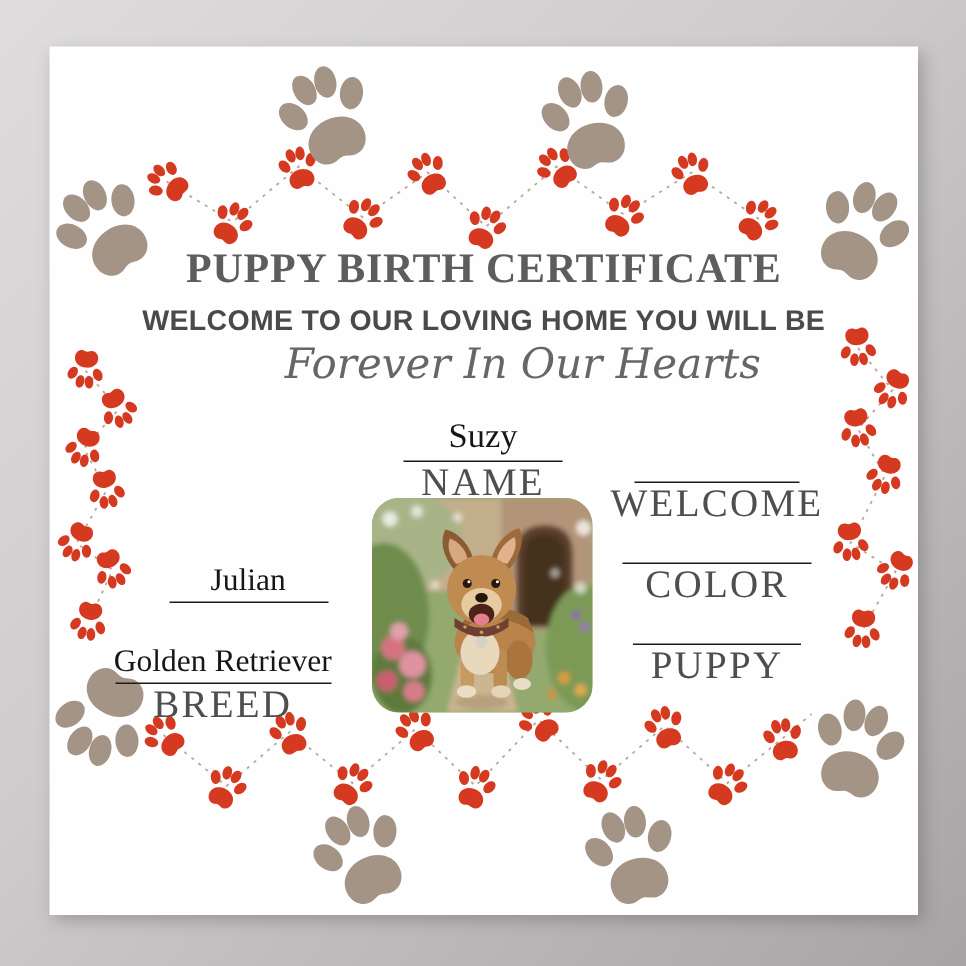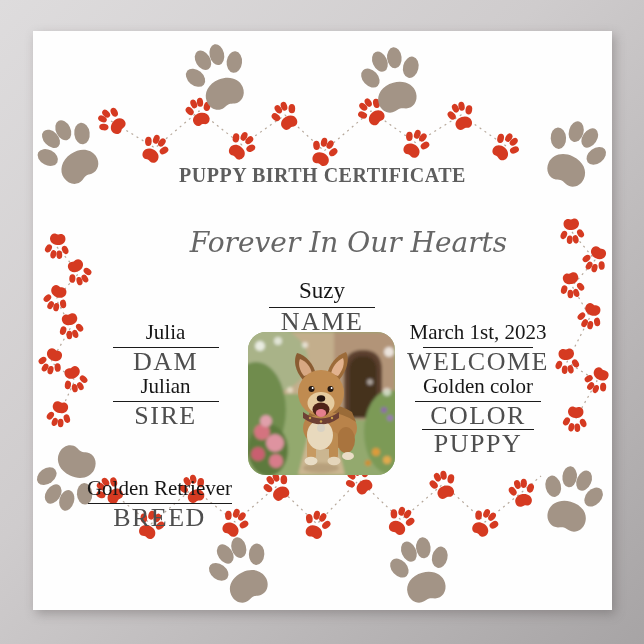--- a/index.html
+++ b/index.html
@@ -4,39 +4,39 @@
 <style>
   html,body{margin:0;padding:0;}
   body{width:644px;height:644px;overflow:hidden;font-family:"Liberation Serif",serif;}
   .stage{position:relative;width:644px;height:644px;
     background:linear-gradient(135deg,#dedcdd 0%,#cfcccd 42%,#bcb9ba 70%,#a7a4a5 100%);}
   .poster{position:absolute;left:33px;top:31px;width:579px;height:579px;background:#fefefe;
     box-shadow:3px 4px 10px rgba(80,75,75,.35);}
   .deco{position:absolute;left:0;top:0;width:579px;height:579px;pointer-events:none;}
 
   .titleline{position:absolute;left:0;width:100%;text-align:center;}
-  .title{top:133px;font-family:"Liberation Serif",serif;font-weight:bold;font-size:20px;
+  .title{top:133px;font-family:"Liberation Serif",serif;font-weight:bold;font-size:28px;
     color:#5d5d5d;letter-spacing:0.5px;}
   .subtitle{top:173px;font-family:"Liberation Sans",sans-serif;font-weight:bold;font-size:19px;
     color:#4a4a4a;letter-spacing:0.2px;}
   .tagline{top:195px;font-family:"DejaVu Serif",cursive;font-style:italic;font-size:28px;
     color:#666666;padding-left:26px;}
 
   .field{position:absolute;text-align:center;}
   .field .value{font-family:"Liberation Serif",serif;font-size:21px;line-height:26px;color:#161616;}
   .field .rule{height:0;border-top:1.7px solid #1b1b1b;margin:2px auto 1px auto;}
   .field .label{font-family:"Liberation Serif",serif;font-size:26px;line-height:25px;
     color:#4e4e4e;letter-spacing:1.5px;}
 
   .f-name{left:209px;top:245px;width:160px;}
   .f-name .value{font-size:23px;line-height:29px;}
   .f-name .rule{width:106px;}
   .f-dam{left:25px;top:288px;width:215px;}   .f-dam .rule{width:106px;}
   .f-sire{left:25px;top:342px;width:215px;}  .f-sire .rule{width:106px;}
-  .f-breed{left:19px;top:396px;width:215px;margin-top:48px;} .f-breed .rule{width:144px;}
+  .f-breed{left:8px;top:396px;width:215px;} .f-breed .rule{width:144px;}
   .f-birthday{left:337px;top:288px;width:216px;} .f-birthday .rule{width:110px;}
   .f-color{left:337px;top:342px;width:216px;}    .f-color .rule{width:126px;}
   .f-gender{left:337px;top:396px;width:216px;}   .f-gender .rule{width:112px;}
 
   .photo{position:absolute;left:215px;top:301px;width:147px;height:143px;border-radius:18px;
     overflow:hidden;background:#8fa86b;}
   .photo svg{display:block;}
 </style>
 </head>
 <body>
@@ -115,51 +115,44 @@
         <use href="#paw" transform="translate(359 47) rotate(-15) scale(2.2)"></use>
         <use href="#paw" transform="translate(542 121) rotate(25) scale(2.2)"></use>
         <use href="#paw" transform="translate(35 449) rotate(205) scale(2.2)"></use>
         <use href="#paw" transform="translate(207 537) rotate(-25) scale(2.2)"></use>
         <use href="#paw" transform="translate(388 537) rotate(-15) scale(2.2)"></use>
         <use href="#paw" transform="translate(539 466) rotate(15) scale(2.2)"></use>
       </g>
     </svg>
 
     <div class="titleline title">PUPPY BIRTH CERTIFICATE</div>
+    <div class="titleline subtitle">WELCOME TO OUR LOVING HOME YOU WILL BE</div>
     <div class="titleline tagline">Forever In Our Hearts</div>
 
     <div class="field f-name">
       <div class="value">Suzy</div>
       <div class="rule"></div>
       <div class="label">NAME</div>
     </div>
 
-    <div class="field f-dam">
-      <div class="value">Julia</div>
-      <div class="rule"></div>
-      <div class="label">DAM</div>
-    </div>
     <div class="field f-sire">
       <div class="value">Julian</div>
       <div class="rule"></div>
-      <div class="label">SIRE</div>
     </div>
     <div class="field f-breed">
       <div class="value">Golden Retriever</div>
       <div class="rule"></div>
       <div class="label">BREED</div>
     </div>
 
     <div class="field f-birthday">
-      <div class="value">March 1st, 2023</div>
       <div class="rule"></div>
       <div class="label">WELCOME</div>
     </div>
     <div class="field f-color">
-      <div class="value">Golden color</div>
       <div class="rule"></div>
       <div class="label">COLOR</div>
     </div>
     <div class="field f-gender">
       <div class="rule"></div>
       <div class="label">PUPPY</div>
     </div>
 
     <div class="photo">
       <svg width="147" height="143" viewBox="0 0 147 143">

